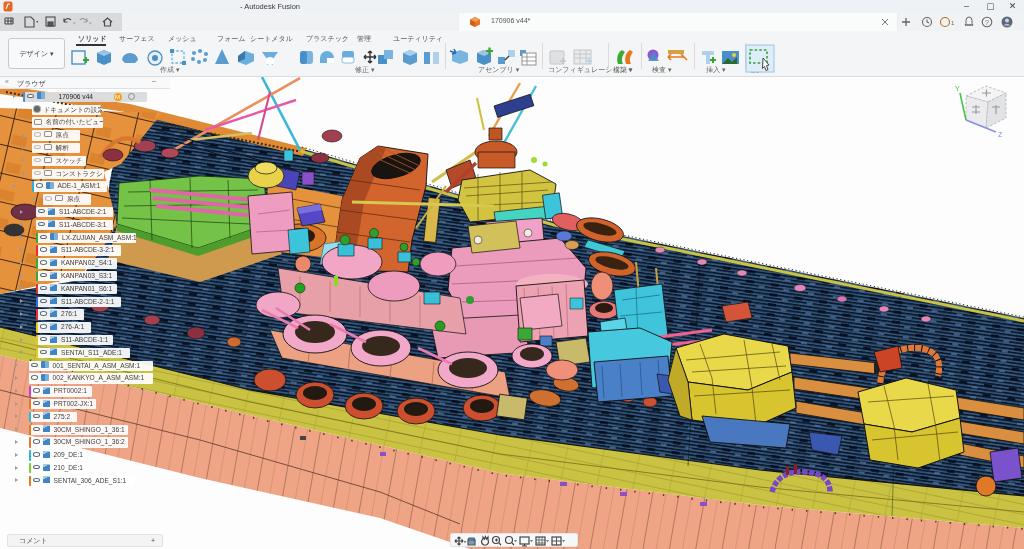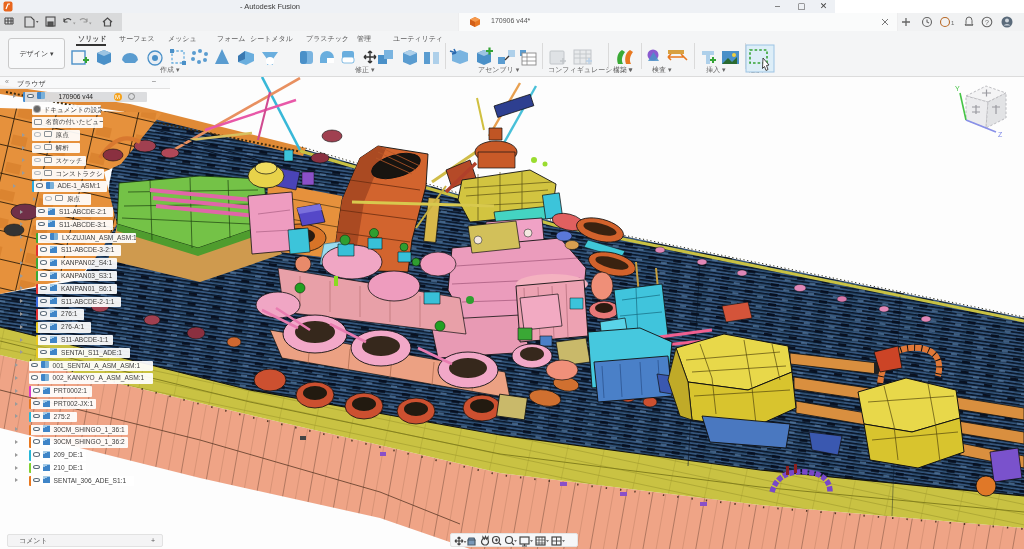--- a/index.html
+++ b/index.html
@@ -1,18 +1,18 @@
 <!DOCTYPE html>
 <html><head><meta charset="utf-8">
 <style>
 *{margin:0;padding:0;box-sizing:border-box}
 html,body{width:1024px;height:549px;overflow:hidden;font-family:"Liberation Sans",sans-serif}
 #app{position:relative;width:1024px;height:549px;background:#fff}
 
-#titlebar{position:absolute;left:0;top:0;width:835px;height:13px;background:#eef1f5;font-size:7.5px;color:#3a3a3a}
+#titlebar{position:absolute;left:0;top:0;width:1024px;height:13px;background:#eef1f5;font-size:7.5px;color:#3a3a3a}
 #titlebar .tt{position:absolute;left:240px;top:2px}
 #tlogo{position:absolute;left:3px;top:1px;width:10px;height:11px}
 .winbtn{position:absolute;top:0;width:11px;height:12px;color:#444;font-size:9px;text-align:center;line-height:12px}
 
 #row2{position:absolute;left:0;top:13px;width:1024px;height:18px;background:#f1f2f3}
 #qat{position:absolute;left:0;top:0;width:122px;height:18px;background:#d9dadb}
 #tab1{position:absolute;left:458px;top:0;width:440px;height:18px;background:#fafbfb;border-left:1px solid #ededee;border-right:1px solid #ededee;font-size:7px;color:#555}
 
 #ribbon{position:absolute;left:0;top:31px;width:1024px;height:46px;background:#f4f5f6;border-bottom:1px solid #dcdcdc}
 #designbtn{position:absolute;left:8px;top:7px;width:57px;height:31px;border:1px solid #c9c9c9;border-radius:3px;background:#f8f9fa;font-size:7px;color:#444;text-align:center;line-height:29px}

